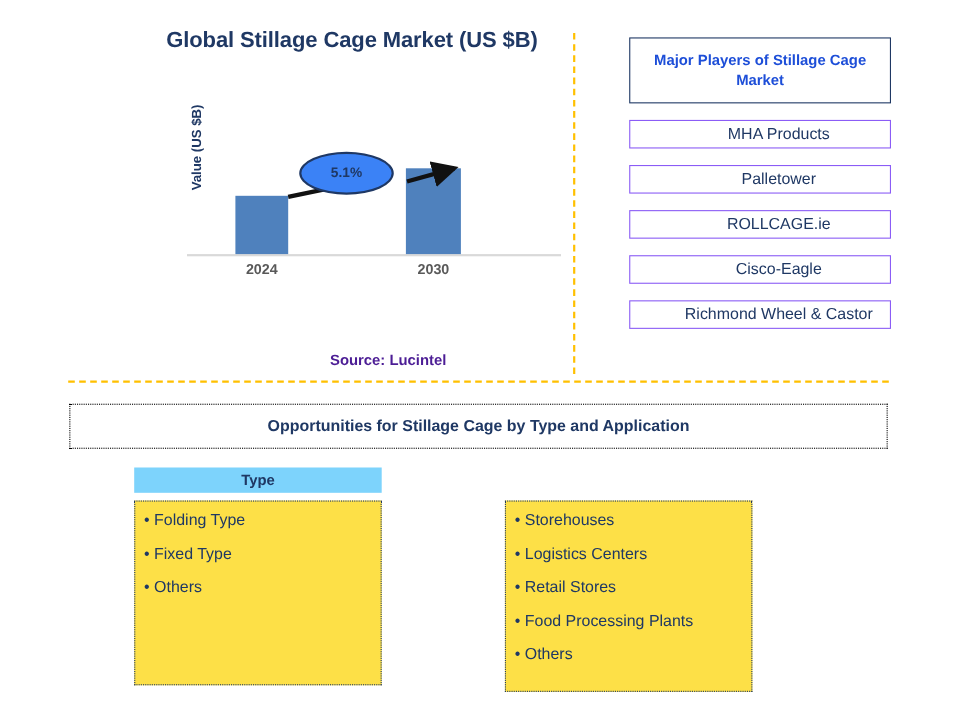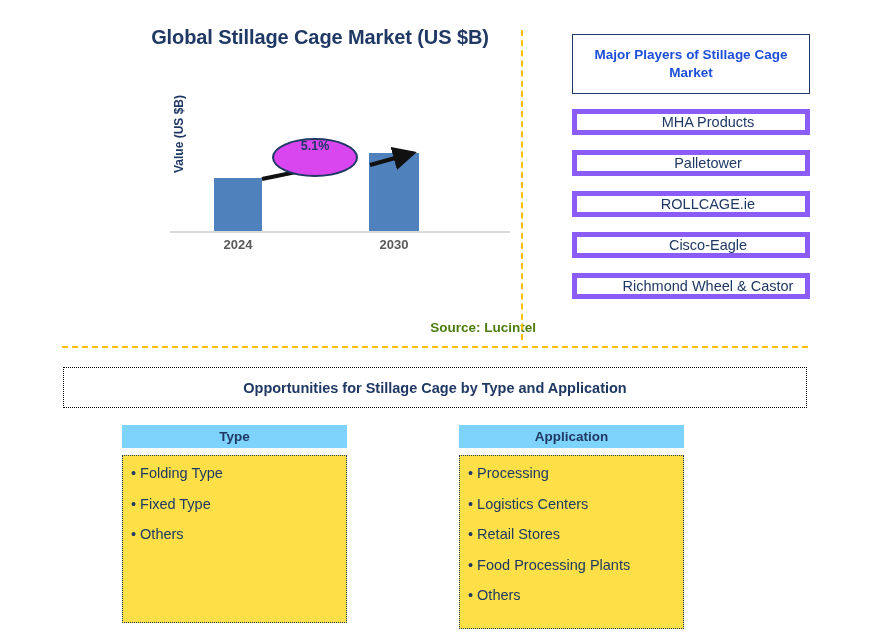--- a/index.html
+++ b/index.html
@@ -100,23 +100,23 @@
     overflow: visible;
   }
   .cagr-oval {
     position: absolute;
     left: 122px;
     top: 33px;
     width: 82px;
     height: 35px;
     border: 2.5px solid #1F3864;
     border-radius: 50%;
-    background: #d946ef;
-    display: flex;
-    align-items: flex-start;
+    background: #3b82f6;
+    display: flex;
+    align-items: center;
     justify-content: center;
     z-index: 3;
   }
   .cagr-text {
     font-size: 12.5px;
     font-weight: bold;
     color: #1F3864;
     line-height: 1;
   }
 
@@ -136,24 +136,24 @@
     width: 746px;
     height: 0;
     border-top: 2.5px dashed #FFC000;
   }
 
   .source-text {
     position: absolute;
     left: 300px;
     top: 320px;
     width: 236px;
-    text-align: right;
+    text-align: left;
     font-size: 13.5px;
     font-weight: bold;
-    color: #4d7c0f;
+    color: #4c1d95;
   }
 
   
   .players-panel {
     position: absolute;
     left: 572px;
     top: 34px;
     width: 238px;
   }
   .players-header {
@@ -170,21 +170,21 @@
     font-size: 13.5px;
     font-weight: bold;
     color: #1d4ed8;
     line-height: 1.35;
   }
   .player-box {
     box-sizing: border-box;
     width: 238px;
     height: 26px;
     margin-top: 15px;
-    border: 5px solid #8b5cf6;
+    border: 1px solid #8b5cf6;
     background: #ffffff;
     display: flex;
     align-items: center;
     justify-content: center;
     font-size: 14.5px;
     color: #1F3864;
     white-space: nowrap;
     padding-left: 34px;
   }
 
@@ -313,24 +313,23 @@
       <span class="bullet">•</span><span>Folding Type</span>
     </div>
     <div class="col-item">
       <span class="bullet">•</span><span>Fixed Type</span>
     </div>
     <div class="col-item">
       <span class="bullet">•</span><span>Others</span>
     </div>
   </div>
 
-  <div class="col-header col-header-app">Application</div>
   <div class="col-box col-box-app">
     <div class="col-item">
-      <span class="bullet">•</span><span>Processing</span>
+      <span class="bullet">•</span><span>Storehouses</span>
     </div>
     <div class="col-item">
       <span class="bullet">•</span><span>Logistics Centers</span>
     </div>
     <div class="col-item">
       <span class="bullet">•</span><span>Retail Stores</span>
     </div>
     <div class="col-item">
       <span class="bullet">•</span><span>Food Processing Plants</span>
     </div>

